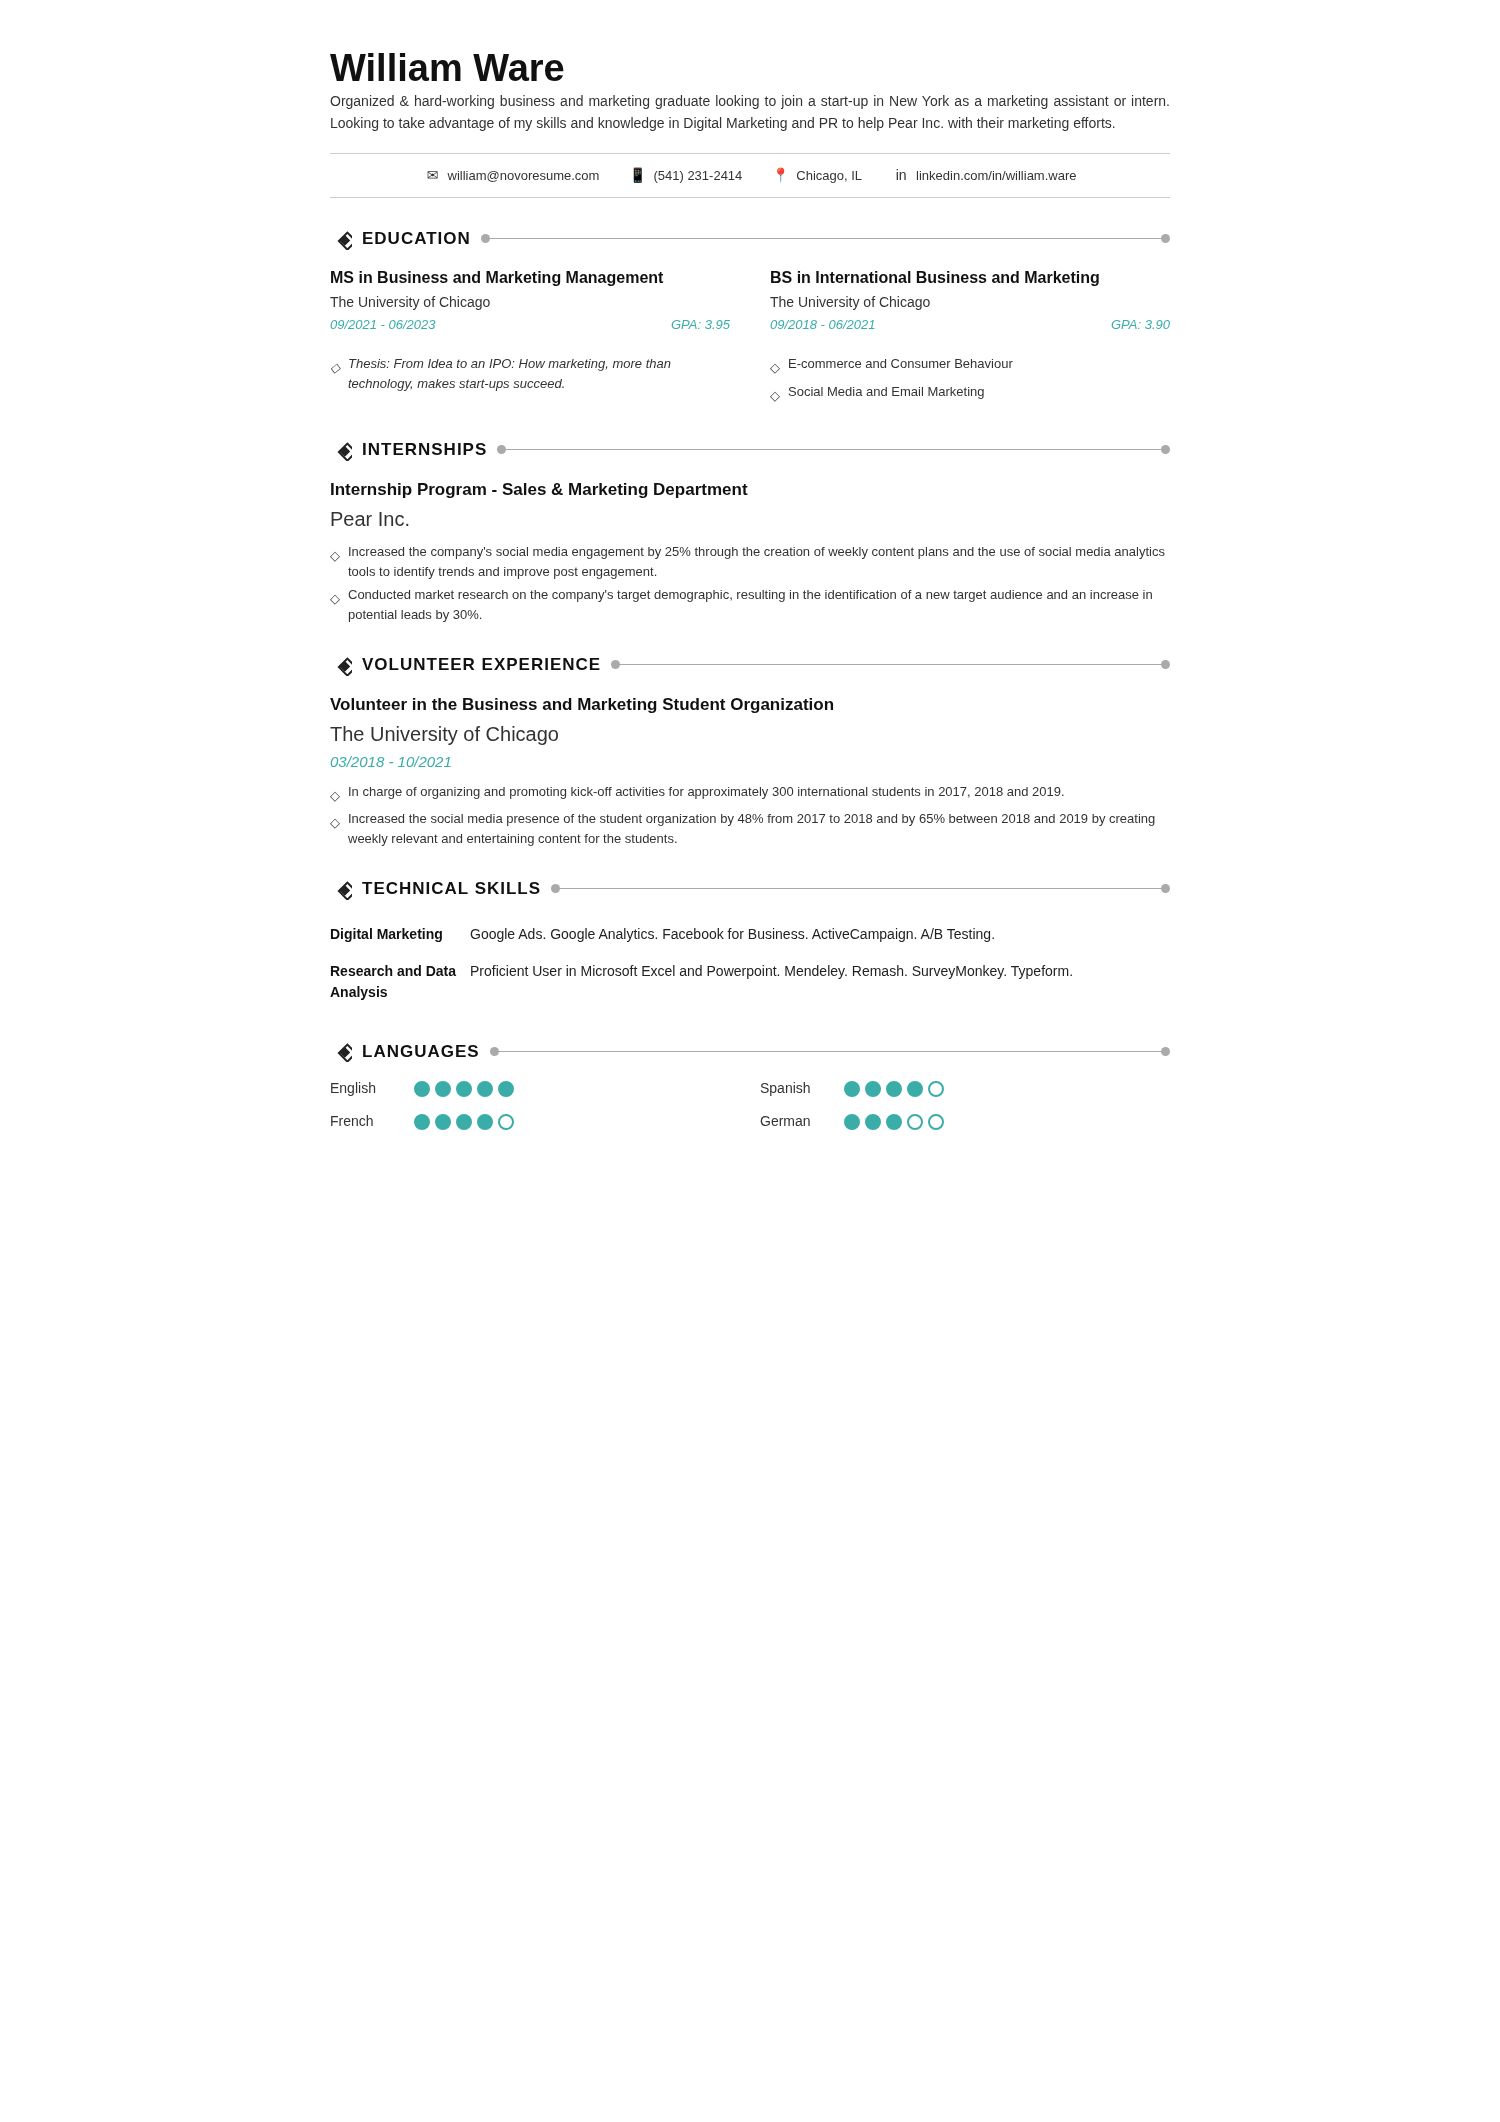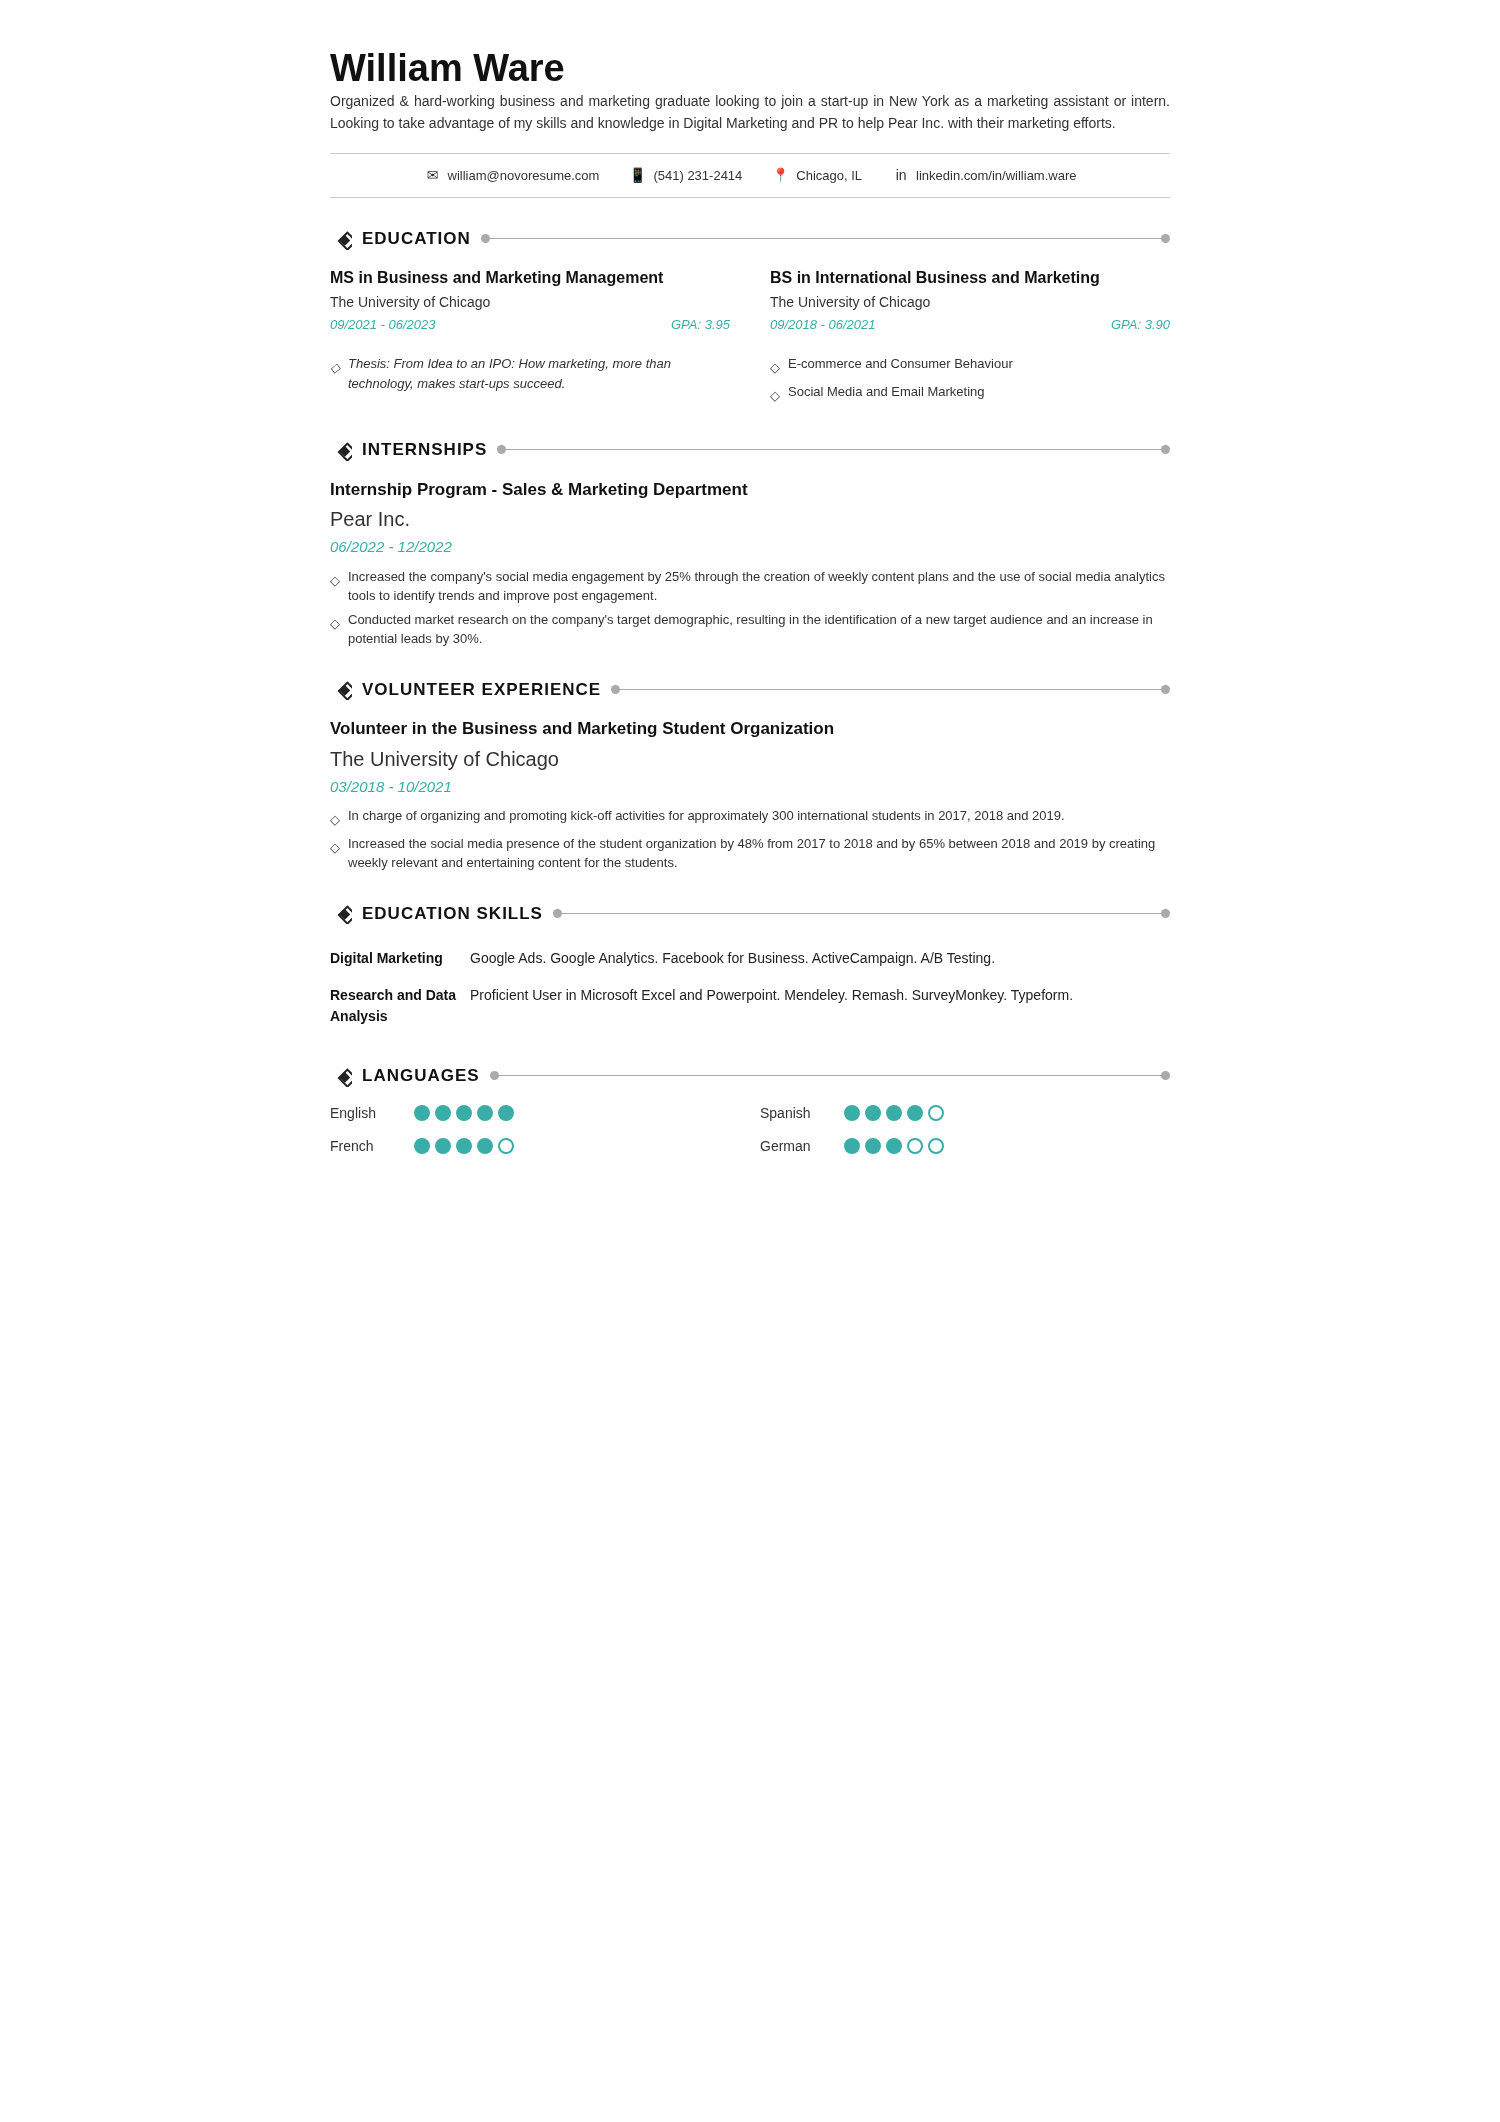--- a/index.html
+++ b/index.html
@@ -306,21 +306,20 @@
     </svg>
   </div>
   <span class="section-title">INTERNSHIPS</span>
   <div class="section-line"></div>
 </div>
 
 <div class="intern-section">
   <div class="entry">
     <h3>Internship Program - Sales &amp; Marketing Department</h3>
     <div class="company">Pear Inc.</div>
-    <div class="date-teal">06/2022 - 12/2022</div>
     <ul class="bullet-list normal" style="margin-top:8px;">
       <li>
         <span class="bullet-diamond">◇</span>
         <span>Increased the company's social media engagement by 25% through the creation of weekly content plans and the use of social media analytics tools to identify trends and improve post engagement.</span>
       </li>
       <li>
         <span class="bullet-diamond">◇</span>
         <span>Conducted market research on the company's target demographic, resulting in the identification of a new target audience and an increase in potential leads by 30%.</span>
       </li>
     </ul>
@@ -356,21 +355,21 @@
   </div>
 </div>
 
 <div class="section-header">
   <div class="diamond-icon">
     <svg viewBox="0 0 22 22" fill="none" xmlns="http://www.w3.org/2000/svg">
       <rect x="11" y="2" width="12" height="12" transform="rotate(45 11 11)" stroke="#222" stroke-width="2" fill="none"></rect>
       <rect x="11" y="5.5" width="7.5" height="7.5" transform="rotate(45 11 11)" fill="#222"></rect>
     </svg>
   </div>
-  <span class="section-title">EDUCATION SKILLS</span>
+  <span class="section-title">TECHNICAL SKILLS</span>
   <div class="section-line"></div>
 </div>
 
 <table class="skills-table">
   <tbody>
       <tr>
     <td>Digital Marketing</td>
     <td>Google Ads. Google Analytics. Facebook for Business. ActiveCampaign. A/B Testing.</td>
   </tr>
   <tr>

